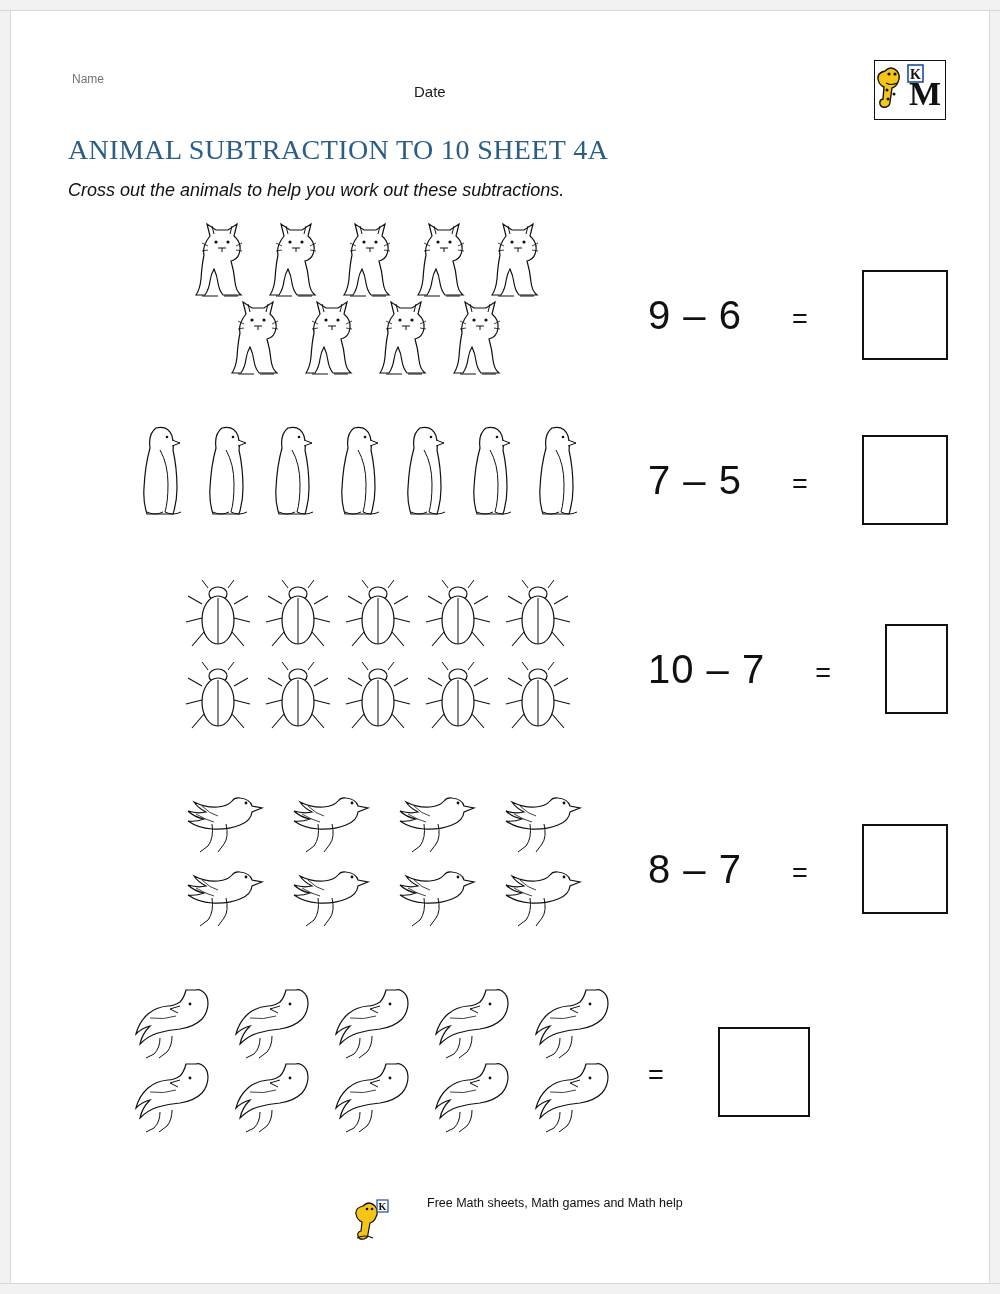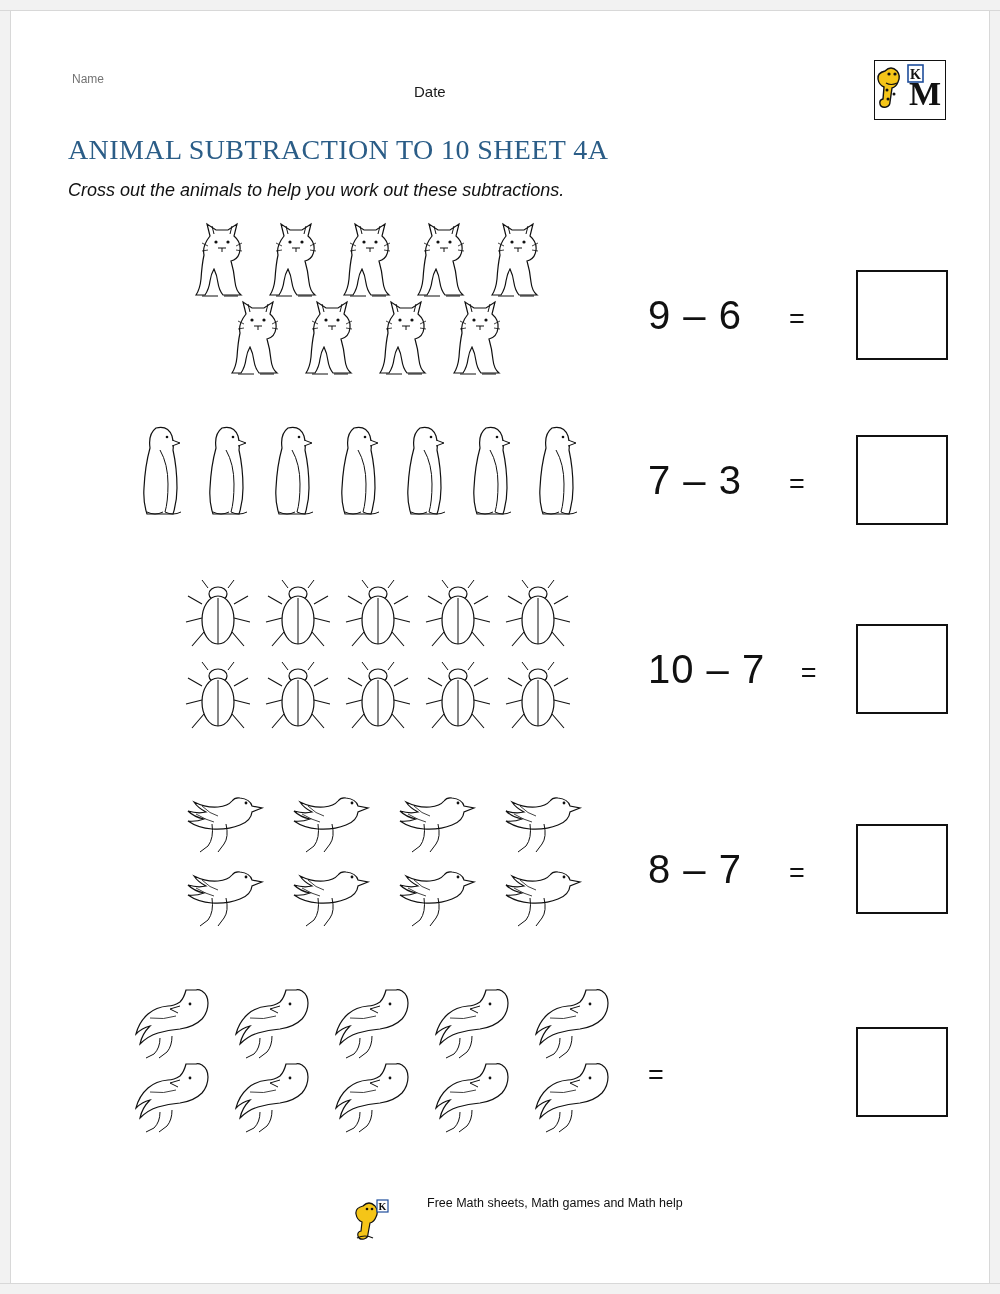--- a/index.html
+++ b/index.html
@@ -118,21 +118,22 @@
     display: block;
   }
   .eq {
     position: absolute;
     right: 4px;
     top: 0;
     width: 300px;
     height: 100%;
     display: flex;
     align-items: center;
-    justify-content: space-between;
+    justify-content: flex-start;
+    gap: 36px;
   }
   .eq-text {
     font-size: 40px;
     color: #111;
     font-family: "Liberation Sans", sans-serif;
     white-space: nowrap;
     margin-right: 14px;
     letter-spacing: 1px;
   }
   .eq-eqsign {
@@ -405,21 +406,21 @@
             <path d="M20 8 q12 -3 16 8 q2 7 1 14 q4 18 4 38 q0 14 -4 26 h-26 q-4 -12 -3 -26 q1 -22 6 -40 q-2 -14 6 -20 z"></path>
             <path d="M36 20 l8 3 l-8 3" stroke-width="1"></path>
             <circle cx="31" cy="17" r="1.3" fill="#111" stroke="none"></circle>
             <path d="M24 30 q8 14 8 34 q0 18 -3 28" stroke-width="1" fill="none"></path>
             <path d="M11 92 q8 4 16 0 M29 92 q8 4 16 0" stroke-width="1" fill="none"></path>
           </g>
             </svg>
         </div>
       </div>
       <div class="eq">
-        <span class="eq-text">7 – 3</span>
+        <span class="eq-text">7 – 5</span>
         <span class="eq-eqsign">=</span>
         <div class="answer-box"></div>
       </div>
     </div>
 
     <div class="row" style="top:562px; height:190px;">
       <div class="pics" style="left:110px;">
         <div class="pic-line" style="gap:0px;">
           <svg class="pic" width="80" height="88" viewBox="0 0 80 88">
               <g fill="#fff" stroke="#111" stroke-width="1.2">

